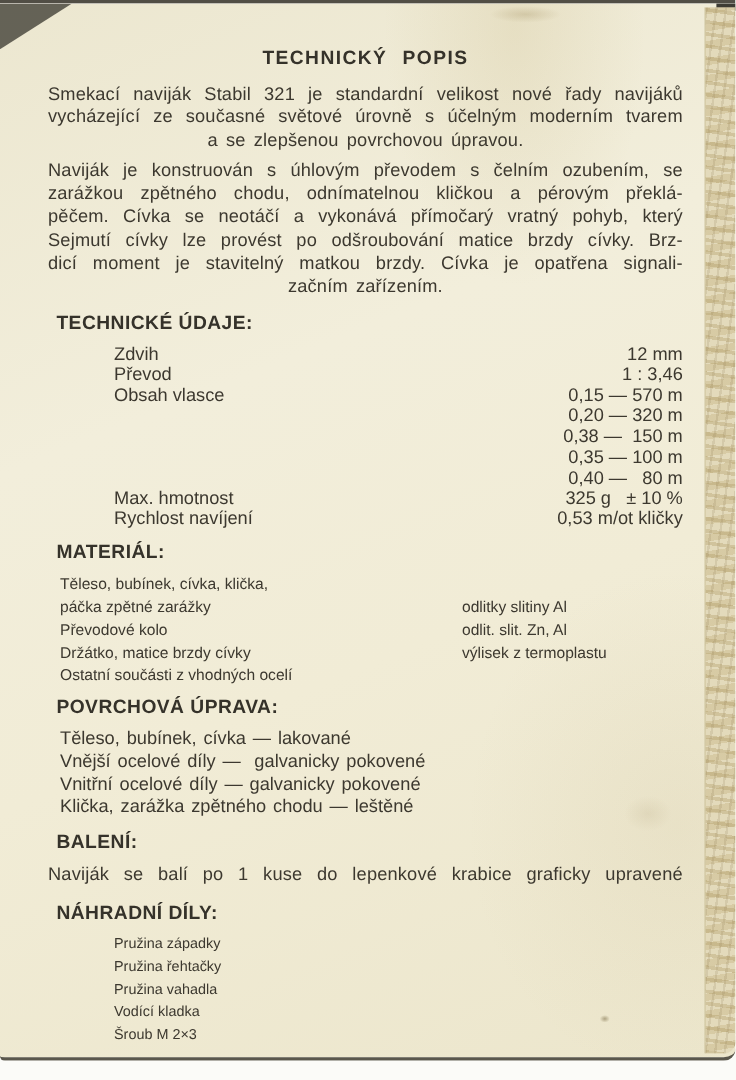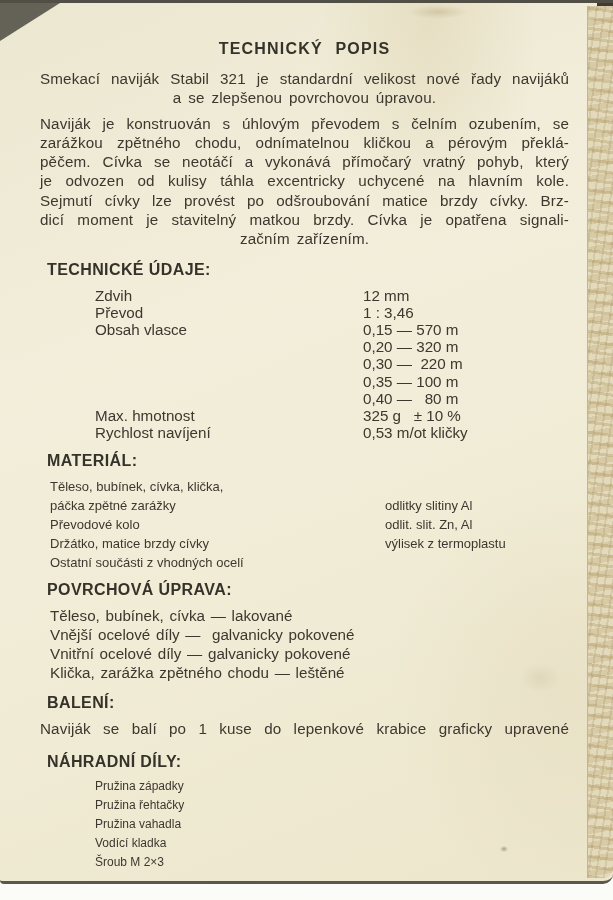--- a/index.html
+++ b/index.html
@@ -87,21 +87,21 @@
 
   .sec-head {
     font-weight: bold;
     font-size: 16px;
     letter-spacing: 0.4px;
     color: #35322a;
     margin: 0 0 0 7px;
   }
 
   .spec-table { margin-top: 8px; }
-  .spec-row { display: flex; font-size: 15.2px; line-height: 17.2px; }
+  .spec-row { display: flex; font-size: 15.2px; line-height: 17.2px; justify-content: space-between; }
   .spec-label { width: 268px; margin-left: 55px; flex: none; white-space: pre; }
   .spec-value { white-space: pre; }
 
   .mat-table { margin-top: 7px; }
   .mat-row { display: flex; font-size: 13px; line-height: 19.2px; }
   .mat-label { width: 335px; margin-left: 10px; flex: none; white-space: pre; }
   .mat-value { white-space: pre; }
 
   .line-list { margin-top: 7px; }
   .line-item { font-size: 15.2px; line-height: 19.2px; margin-left: 10px; white-space: pre; word-spacing: 1.5px; }
@@ -126,30 +126,30 @@
     <div class="stain-a"></div>
     <div class="stain-b"></div>
     <div class="stain-c"></div>
 
     <div class="content">
 
       <div class="doc-title">TECHNICKÝ POPIS</div>
 
       <div class="para">
         <div class="jl">Smekací naviják Stabil 321 je standardní velikost nové řady navijáků</div>
+        <div class="jl">vycházející ze současné světové úrovně s účelným moderním tvarem</div>
         <div class="ll">a se zlepšenou povrchovou úpravou.</div>
       </div>
 
       <div class="gap-6"></div>
 
       <div class="para">
         <div class="jl">Naviják je konstruován s úhlovým převodem s čelním ozubením, se</div>
         <div class="jl">zarážkou zpětného chodu, odnímatelnou kličkou a pérovým překlá-</div>
         <div class="jl">pěčem. Cívka se neotáčí a vykonává přímočarý vratný pohyb, který</div>
-        <div class="jl">je odvozen od kulisy táhla excentricky uchycené na hlavním kole.</div>
         <div class="jl">Sejmutí cívky lze provést po odšroubování matice brzdy cívky. Brz-</div>
         <div class="jl">dicí moment je stavitelný matkou brzdy. Cívka je opatřena signali-</div>
         <div class="ll">začním zařízením.</div>
       </div>
 
       <div class="gap-12"></div>
 
       <div class="sec-head">TECHNICKÉ ÚDAJE:</div>
 
       <div class="spec-table">
@@ -164,21 +164,21 @@
         <div class="spec-row">
           <span class="spec-label">Obsah vlasce</span>
           <span class="spec-value">0,15 — 570 m</span>
         </div>
         <div class="spec-row">
           <span class="spec-label"></span>
           <span class="spec-value">0,20 — 320 m</span>
         </div>
         <div class="spec-row">
           <span class="spec-label"></span>
-          <span class="spec-value">0,30 —  220 m</span>
+          <span class="spec-value">0,38 —  150 m</span>
         </div>
         <div class="spec-row">
           <span class="spec-label"></span>
           <span class="spec-value">0,35 — 100 m</span>
         </div>
         <div class="spec-row">
           <span class="spec-label"></span>
           <span class="spec-value">0,40 —   80 m</span>
         </div>
         <div class="spec-row">

